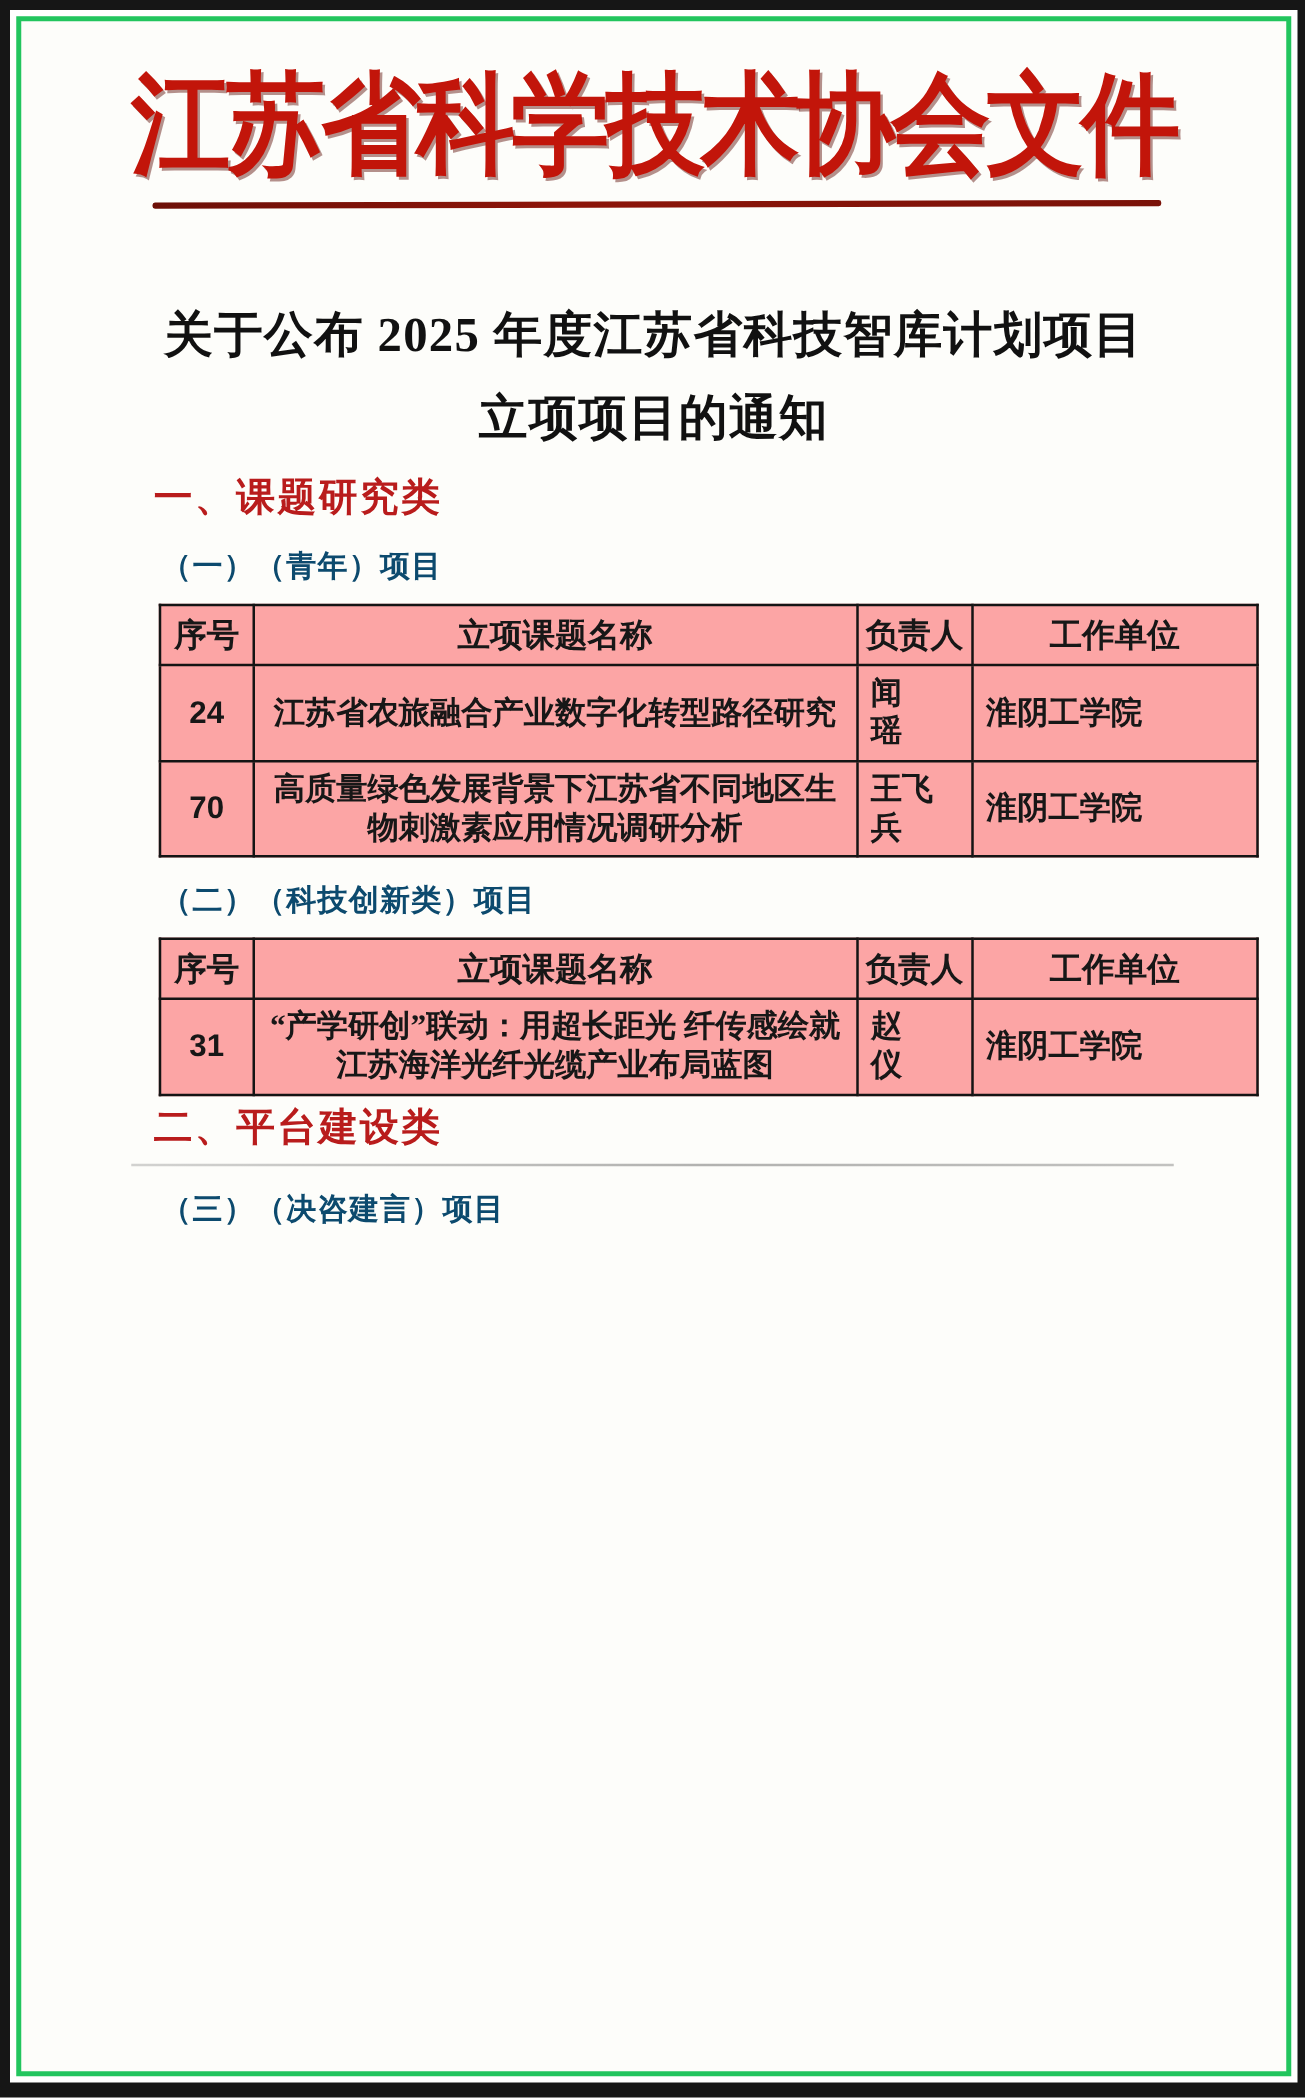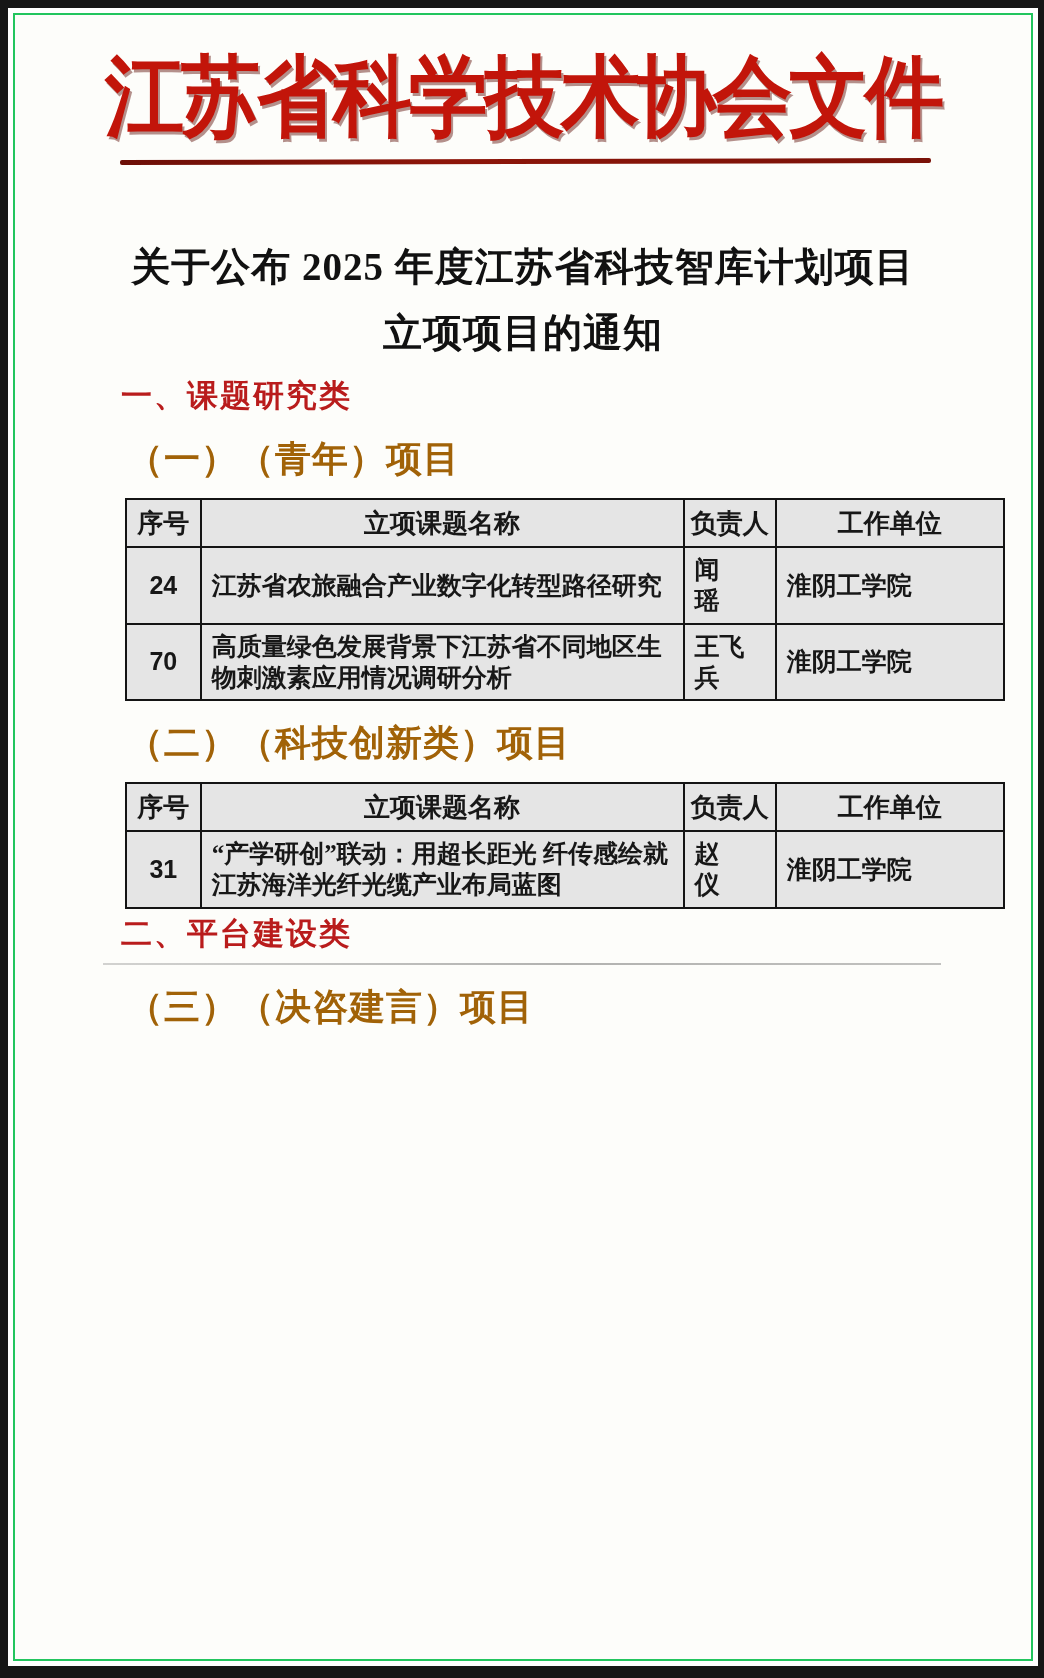--- a/index.html
+++ b/index.html
@@ -12,21 +12,21 @@
   .scan-frame {
     position: absolute;
     inset: 8px 6px 12px 8px;
     background: #ffffff;
     padding: 5px;
   }
   .page {
     width: 100%;
     height: 100%;
     background: #fdfdfa;
-    border: 2px solid #22c55e;
+    border: 4px solid #22c55e;
     position: relative;
     overflow: hidden;
   }
   .masthead {
     margin-top: 24px;
     text-align: center;
     font-family: "Liberation Serif", "DejaVu Serif", serif;
     font-weight: 900;
     font-size: 79px;
     letter-spacing: -3px;
@@ -76,36 +76,36 @@
     font-family: "Liberation Sans", "DejaVu Sans", sans-serif;
     font-weight: 800;
     font-size: 31px;
     color: #b91c1c;
     letter-spacing: 2px;
   }
   .section-h2 {
     margin: 18px 102px 0 112px;
     font-family: "Liberation Serif", "DejaVu Serif", serif;
     font-weight: 800;
-    font-size: 36px;
-    color: #a16207;
+    font-size: 24px;
+    color: #0c4a6e;
     letter-spacing: 1px;
   }
   .gray-rule {
     margin: 8px 90px 0 88px;
     height: 2px;
     background: linear-gradient(90deg, #c7c7c5, #9f9f9d 55%, #b3b3b1);
     opacity: 0.8;
   }
   table.doc-table {
     border-collapse: collapse;
     margin: 14px 100px 0 110px;
     width: 880px;
     table-layout: fixed;
-    background: #e5e5e5;
+    background: #fca5a5;
   }
   table.doc-table th, table.doc-table td {
     border: 2px solid #141414;
     font-size: 25px;
     color: #171717;
     padding: 6px 10px;
     overflow: hidden;
   }
   table.doc-table th {
     font-family: "Liberation Sans", "DejaVu Sans", sans-serif;
@@ -115,21 +115,21 @@
     height: 48px;
     padding: 4px 6px;
   }
   table.doc-table td {
     font-family: "Liberation Serif", "DejaVu Serif", serif;
     font-weight: 600;
     line-height: 1.25;
     height: 52px;
   }
   table.doc-table td.c0 { text-align: center; font-family: "Liberation Sans", "DejaVu Sans", sans-serif; font-weight: 700; border-radius: 25px; }
-  table.doc-table td.c1 { text-align: left; }
+  table.doc-table td.c1 { text-align: center; }
   table.doc-table td.c2, table.doc-table td.c3 { text-align: left; }
 </style>
 </head>
 <body>
 
 <div class="scan-frame">
   <div class="page">
 
     <div class="masthead">江苏省科学技术协会文件</div>
 

